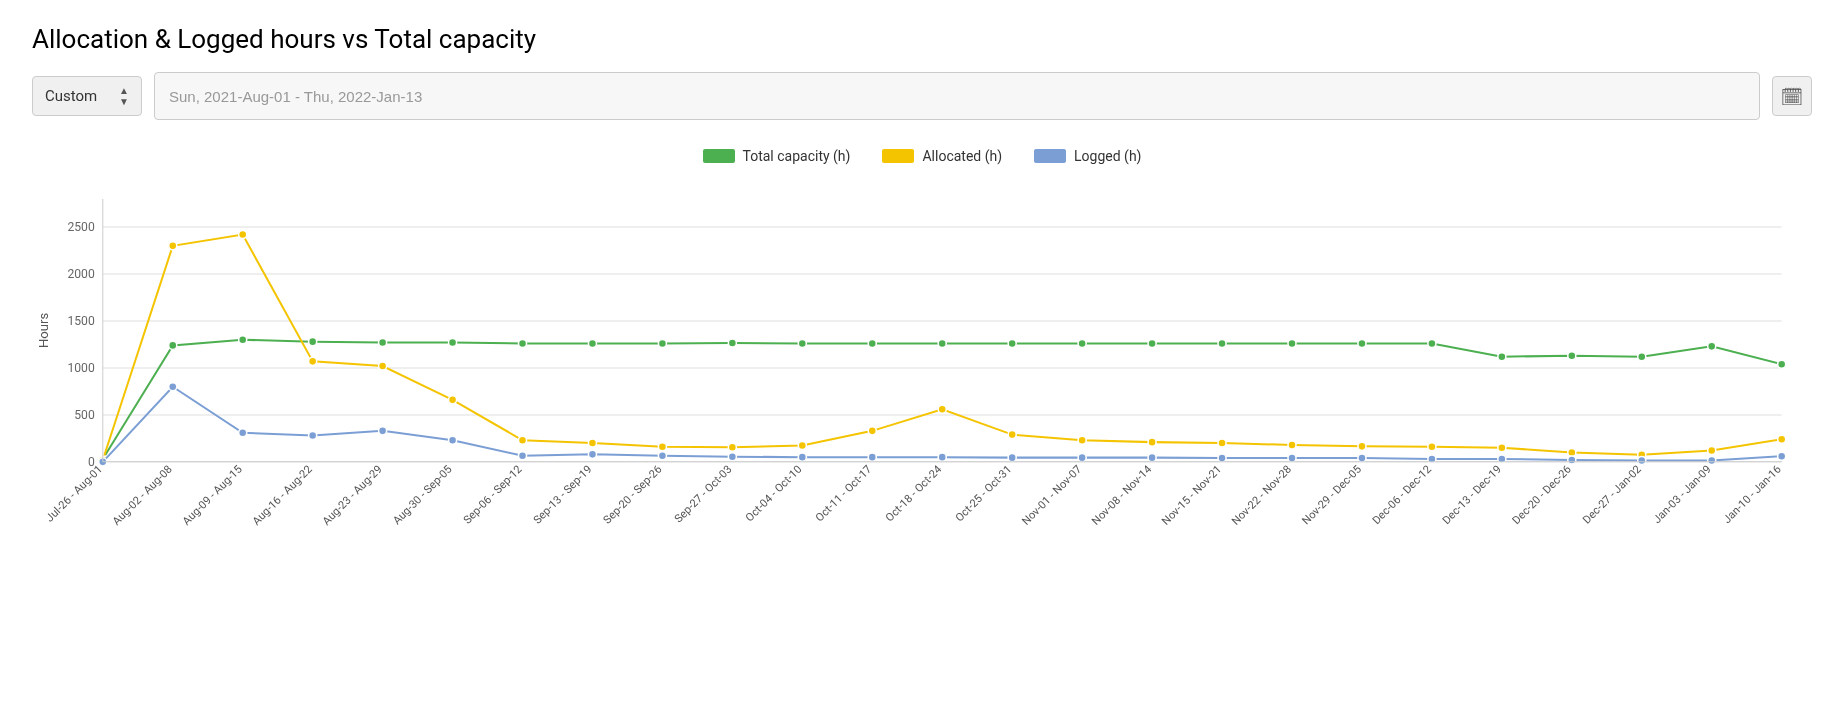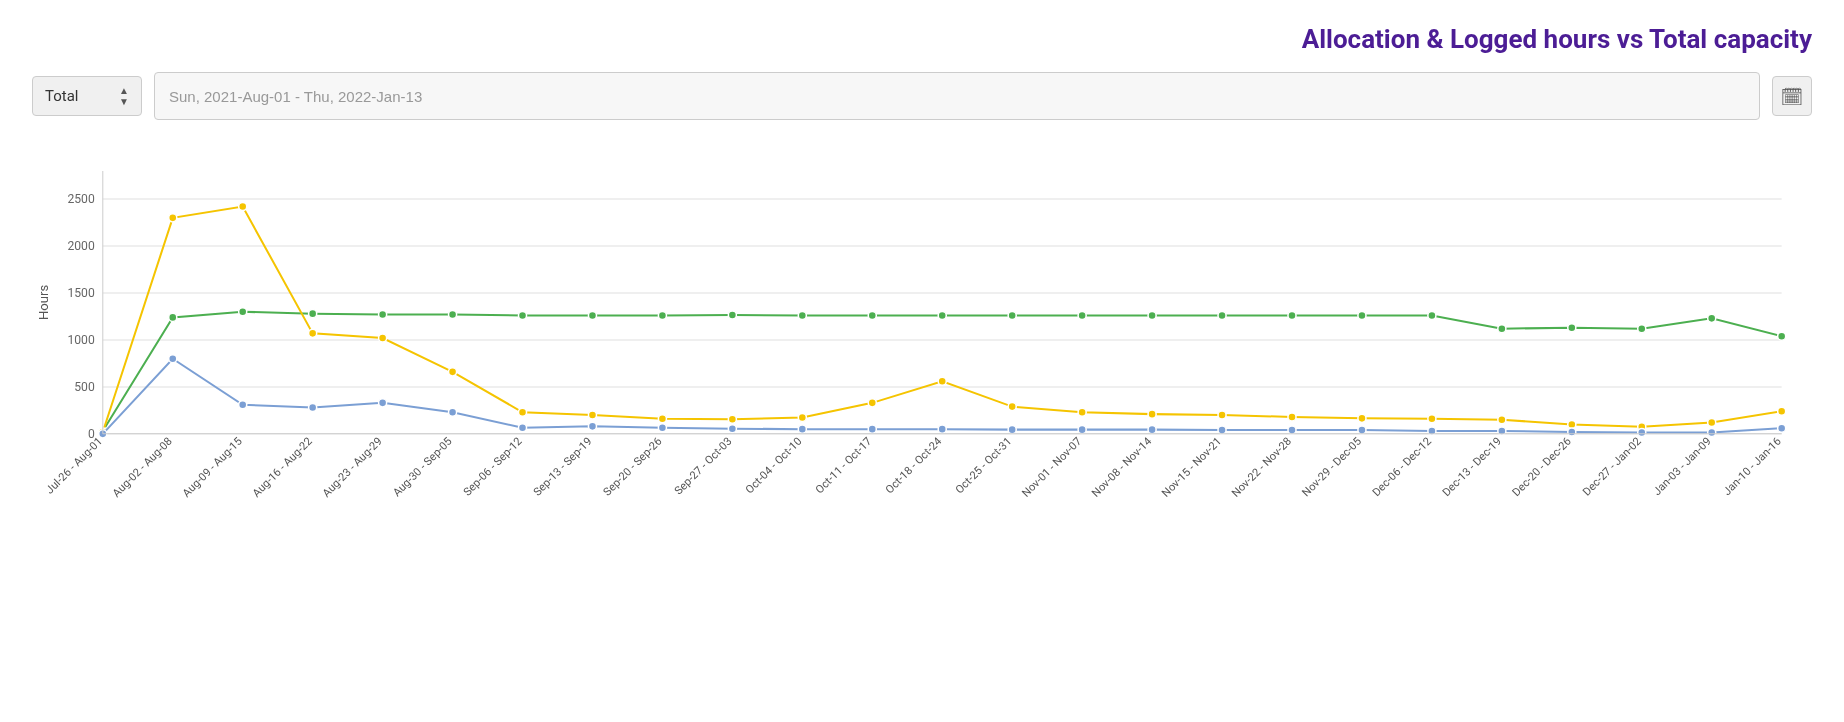--- a/index.html
+++ b/index.html
@@ -5,24 +5,23 @@
     * { box-sizing: border-box; margin: 0; padding: 0; }
     body {
       font-family: -apple-system, BlinkMacSystemFont, 'Segoe UI', Roboto, sans-serif;
       background: #fff;
       padding: 24px 32px;
       width: 1844px;
       min-height: 722px;
     }
     .page-title {
       font-size: 26px;
-      font-weight: 700;
-      color: #4c1d95;
+      font-weight: 400;
+      color: #000000;
       margin-bottom: 18px;
-      text-align: right;
     }
     .controls-row {
       display: flex;
       align-items: center;
       gap: 12px;
       margin-bottom: 28px;
     }
     .custom-select {
       display: flex;
       align-items: center;
@@ -98,30 +97,44 @@
       overflow: visible;
     }
   </style>
 </head>
 <body>
 
 <h1 class="page-title">Allocation &amp; Logged hours vs Total capacity</h1>
 
 <div class="controls-row">
   <div class="custom-select">
-    <span>Total</span>
+    <span>Custom</span>
     <span class="arrows">▲<br>▼</span>
   </div>
   <input class="date-range-input" type="text" value="Sun, 2021-Aug-01 - Thu, 2022-Jan-13" style="color: rgb(153, 153, 153);">
   <div class="calendar-btn">
     <span>🗓</span>
   </div>
 </div>
 
 <div class="chart-container">
+  <div class="legend">
+    <div class="legend-item">
+      <div class="legend-color" style="background:#4caf50;"></div>
+      <span>Total capacity (h)</span>
+    </div>
+    <div class="legend-item">
+      <div class="legend-color" style="background:#f5c400;"></div>
+      <span>Allocated (h)</span>
+    </div>
+    <div class="legend-item">
+      <div class="legend-color" style="background:#7b9fd4;"></div>
+      <span>Logged (h)</span>
+    </div>
+  </div>
   <svg class="main-chart" id="chart-svg" viewBox="0 0 1760 390" width="1760" height="390">
       <line x1="70" x2="1730" y1="270" y2="270" stroke="#e0e0e0" stroke-width="1"></line>
       <text x="62" y="274" text-anchor="end" font-size="12" fill="#666">0</text>
       <line x1="70" x2="1730" y1="223.57142857142856" y2="223.57142857142856" stroke="#e0e0e0" stroke-width="1"></line>
       <text x="62" y="227.57142857142856" text-anchor="end" font-size="12" fill="#666">500</text>
       <line x1="70" x2="1730" y1="177.14285714285714" y2="177.14285714285714" stroke="#e0e0e0" stroke-width="1"></line>
       <text x="62" y="181.14285714285714" text-anchor="end" font-size="12" fill="#666">1000</text>
       <line x1="70" x2="1730" y1="130.71428571428572" y2="130.71428571428572" stroke="#e0e0e0" stroke-width="1"></line>
       <text x="62" y="134.71428571428572" text-anchor="end" font-size="12" fill="#666">1500</text>
       <line x1="70" x2="1730" y1="84.28571428571428" y2="84.28571428571428" stroke="#e0e0e0" stroke-width="1"></line>

